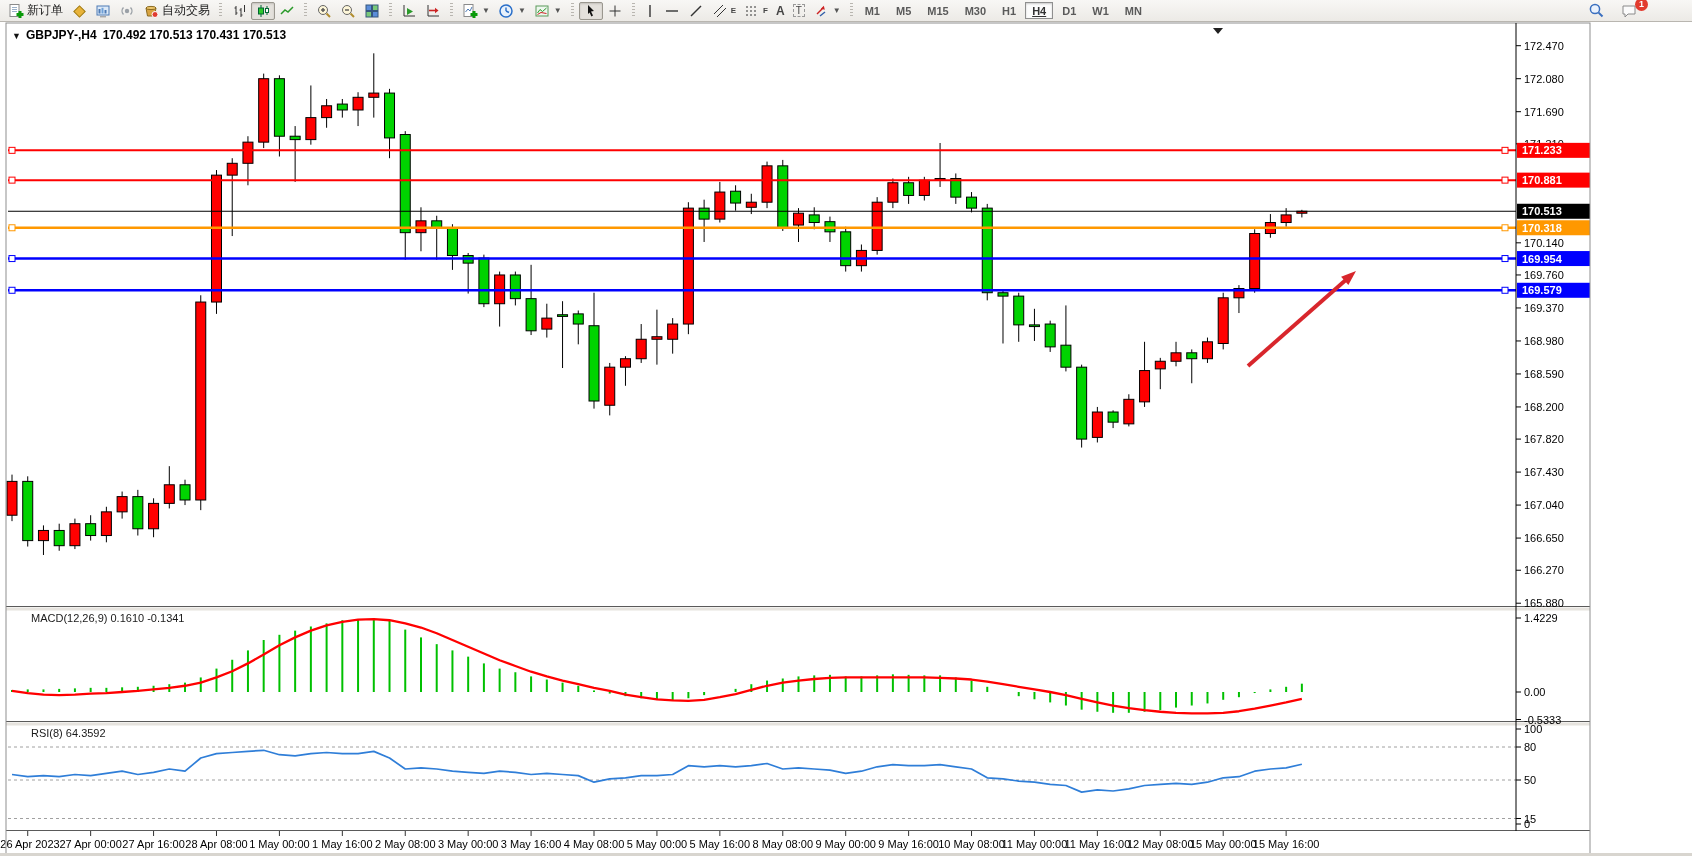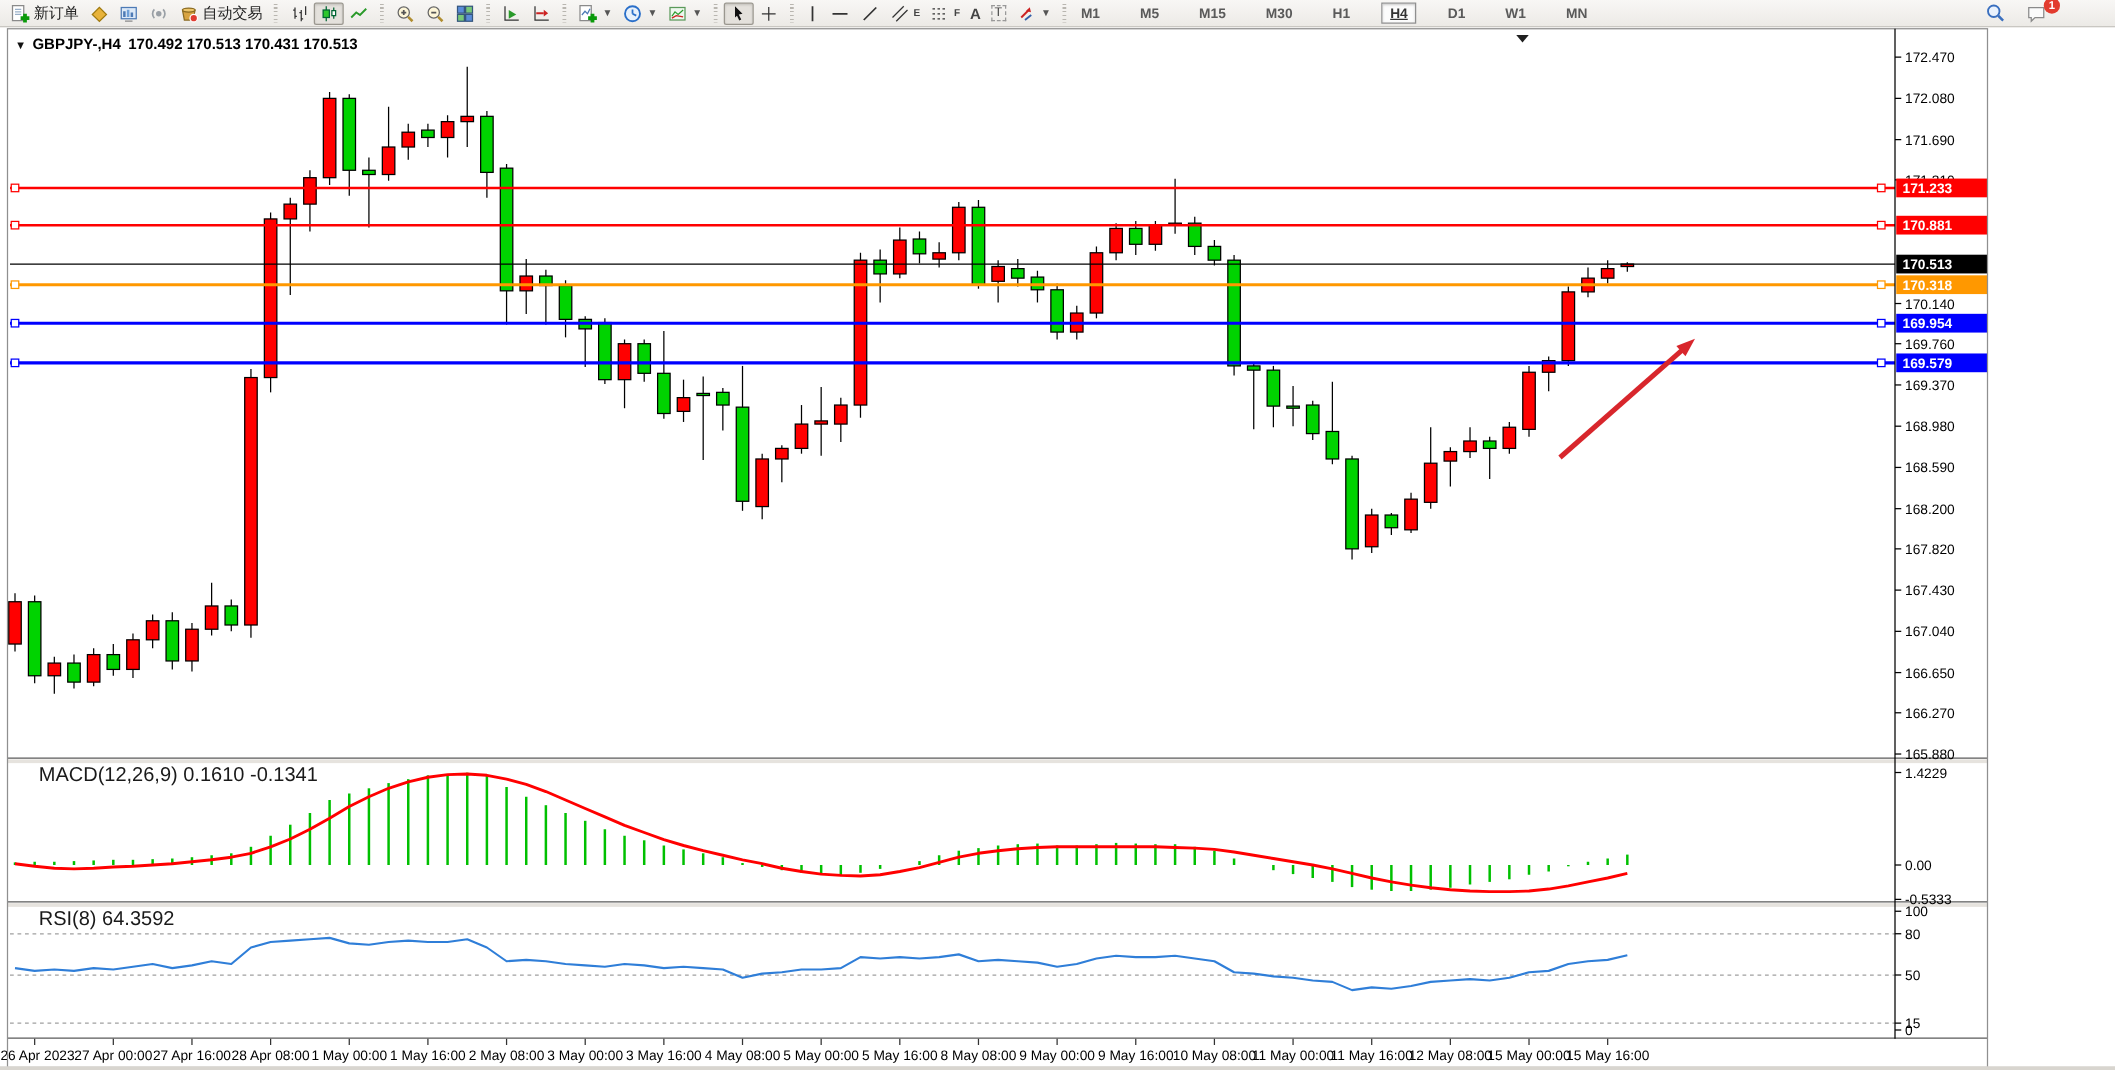--- a/index.html
+++ b/index.html
@@ -24,21 +24,21 @@
   .bubble-wrap{position:relative;}
   .toollabel{font-size:12px;color:#222;text-align:right;}
   .letter-tool{font-size:12px;font-weight:bold;color:#444;}
   .boxT{font-size:10px;color:#444;border:1px dashed #999;padding:0 2px;}
   
   #chartArea{position:absolute;top:22px;left:0;width:1692px;height:834px;background:#fff;}
   #csvg{position:absolute;top:0;left:0;}
   .chart-title{position:absolute;top:6px;left:12px;font-size:12px;color:#000;font-weight:bold;}
   .chart-title .tri{font-size:9px;margin-right:5px;color:#111;font-weight:normal;}
   .chart-title .vals{font-weight:bold;margin-left:6px;}
-  .ind-label{position:absolute;left:11px;font-size:16px;color:#1a1a1a;padding-left:20px;}
+  .ind-label{position:absolute;left:11px;font-size:11px;color:#1a1a1a;padding-left:20px;}
   .bottom-frame{position:absolute;left:0;bottom:0;width:1692px;height:3px;background:#d8d5cf;}
 </style>
 </head>
 <body>
 
 <div id="app">
 
   <div class="toolbar">
     <div class="tbtn">
       <span>
@@ -264,21 +264,21 @@
         <span>
           <svg width="16" height="16">
             <line x1="4" y1="11" x2="10" y2="5" stroke="#c22" stroke-width="1.5"></line>
             <polygon points="10.8,2.8 11.8,6.8 7.8,5.8" fill="#c22"></polygon>
             <line x1="7" y1="13" x2="12" y2="9" stroke="#335fa8" stroke-width="1.5"></line>
           </svg>
         </span>
         <span class="caret">▼</span>
       </div>
     <div class="grip"></div>
-    <div id="tfGroup" style="display:flex;align-items:flex-end;gap:18px;">
+    <div id="tfGroup" style="display:flex;align-items:flex-end;gap:2px;">
         <div class="tf">M1</div>
         <div class="tf">M5</div>
         <div class="tf">M15</div>
         <div class="tf">M30</div>
         <div class="tf">H1</div>
         <div class="tf active">H4</div>
         <div class="tf">D1</div>
         <div class="tf">W1</div>
         <div class="tf">MN</div>
       </div>

